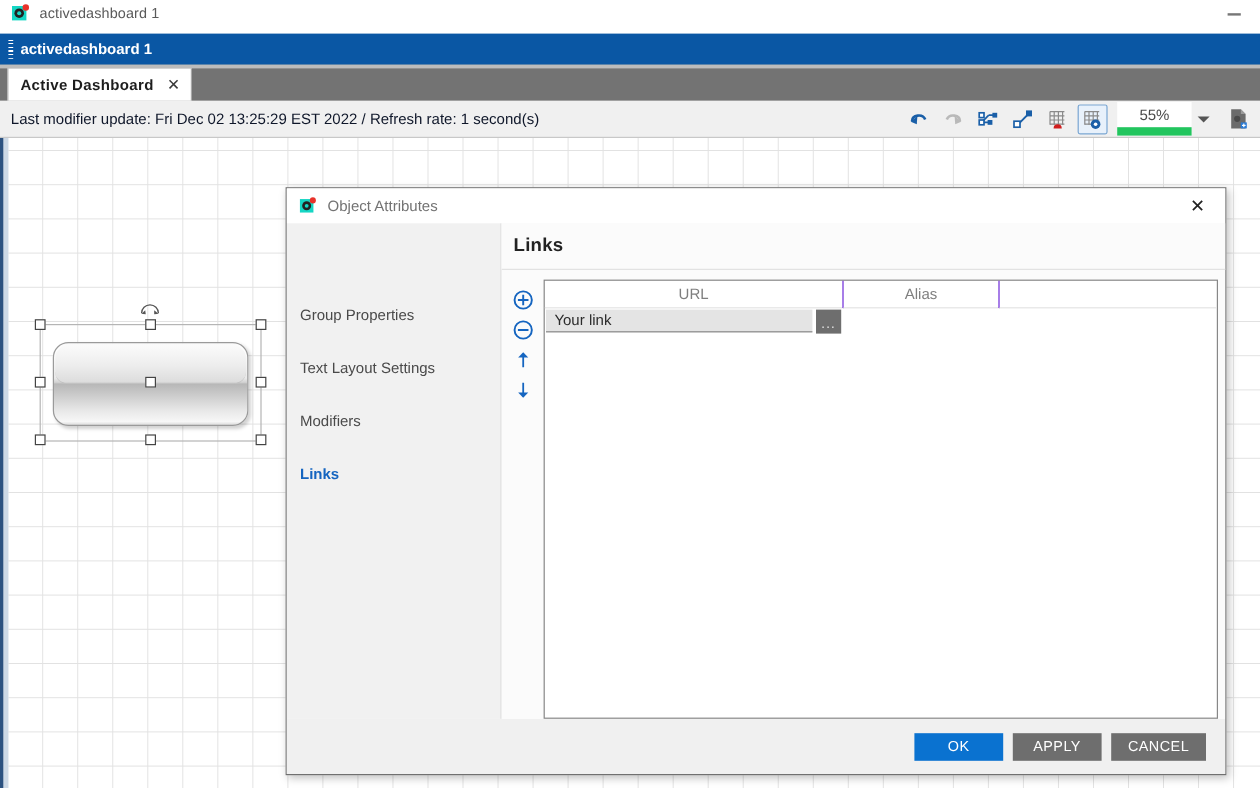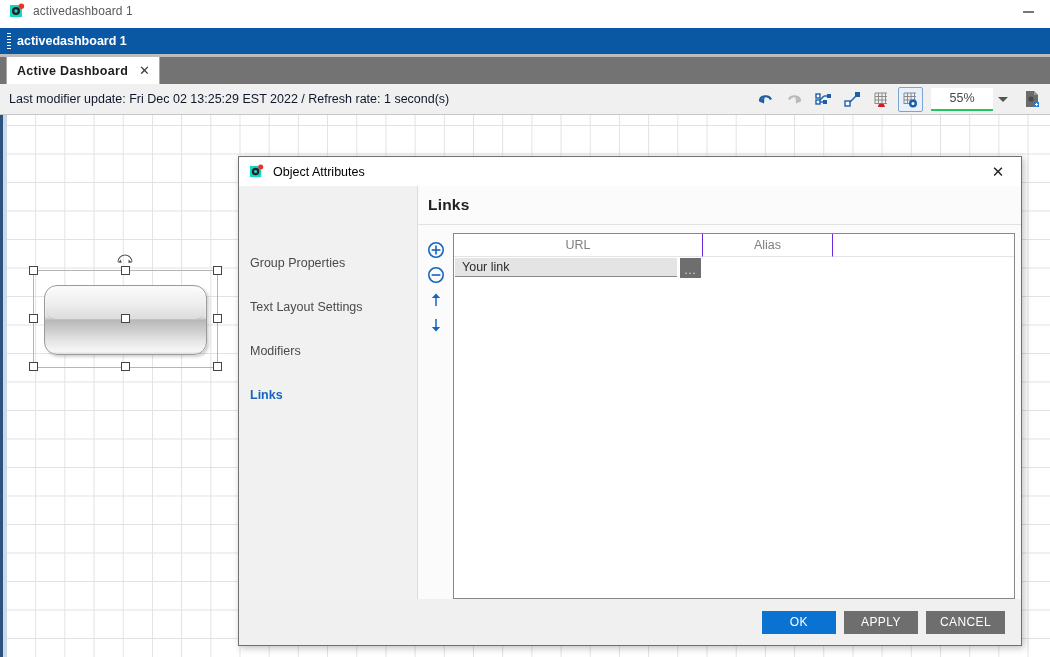--- a/index.html
+++ b/index.html
@@ -76,21 +76,21 @@
   .info-text { margin-left: 9px; font-size: 12.5px; color: #0f172a; }
   .toolbar { position: absolute; right: 4px; top: 0; height: 30px; display: flex; align-items: center; }
   .tb-btn {
     width: 25px; height: 25px; margin: 0 2px;
     display: flex; align-items: center; justify-content: center;
     box-sizing: border-box; border: 1px solid transparent; border-radius: 2px;
   }
   .tb-btn.active { border-color: #7aa6d2; background: #e8f1fb; }
   .zoom-combo {
     width: 62px; height: 21px; background: #ffffff;
-    border-bottom: 2px solid #22c55e; margin-left: 6px;
+    border-bottom: 7px solid #22c55e; margin-left: 6px;
     display: flex; align-items: center; justify-content: center;
     font-size: 12.5px; color: #4a4a4a;
   }
   .zoom-arrow {
     width: 20px; height: 21px; display: flex; align-items: center; justify-content: center;
     margin-right: 4px;
   }
   .zoom-arrow i {
     display: block; width: 0; height: 0;
     border-left: 5px solid transparent; border-right: 5px solid transparent;
@@ -154,21 +154,21 @@
     border: 1px solid #707070;
     box-shadow: 2px 2px 7px rgba(0,0,0,.25);
     box-sizing: border-box;
     display: flex; flex-direction: column;
   }
   .dlg-title {
     height: 29px; display: flex; align-items: center; flex: 0 0 auto;
     background: #ffffff; position: relative;
   }
   .dlg-title-icon { margin-left: 10px; width: 15px; height: 15px; position: relative; }
-  .dlg-title-text { margin-left: 9px; font-size: 12.5px; color: #000000; }
+  .dlg-title-text { margin-left: 9px; font-size: 12.5px; color: #737373; }
   .dlg-close {
     position: absolute; right: 9px; top: 0; width: 28px; height: 29px;
     display: flex; align-items: center; justify-content: center;
     font-size: 15px; color: #222;
   }
   .dlg-body { flex: 1 1 auto; display: flex; min-height: 0; }
 
   .dlg-nav {
     width: 179px; flex: 0 0 179px; background: #f1f1f1;
     border-right: 1px solid #dcdcdc;

